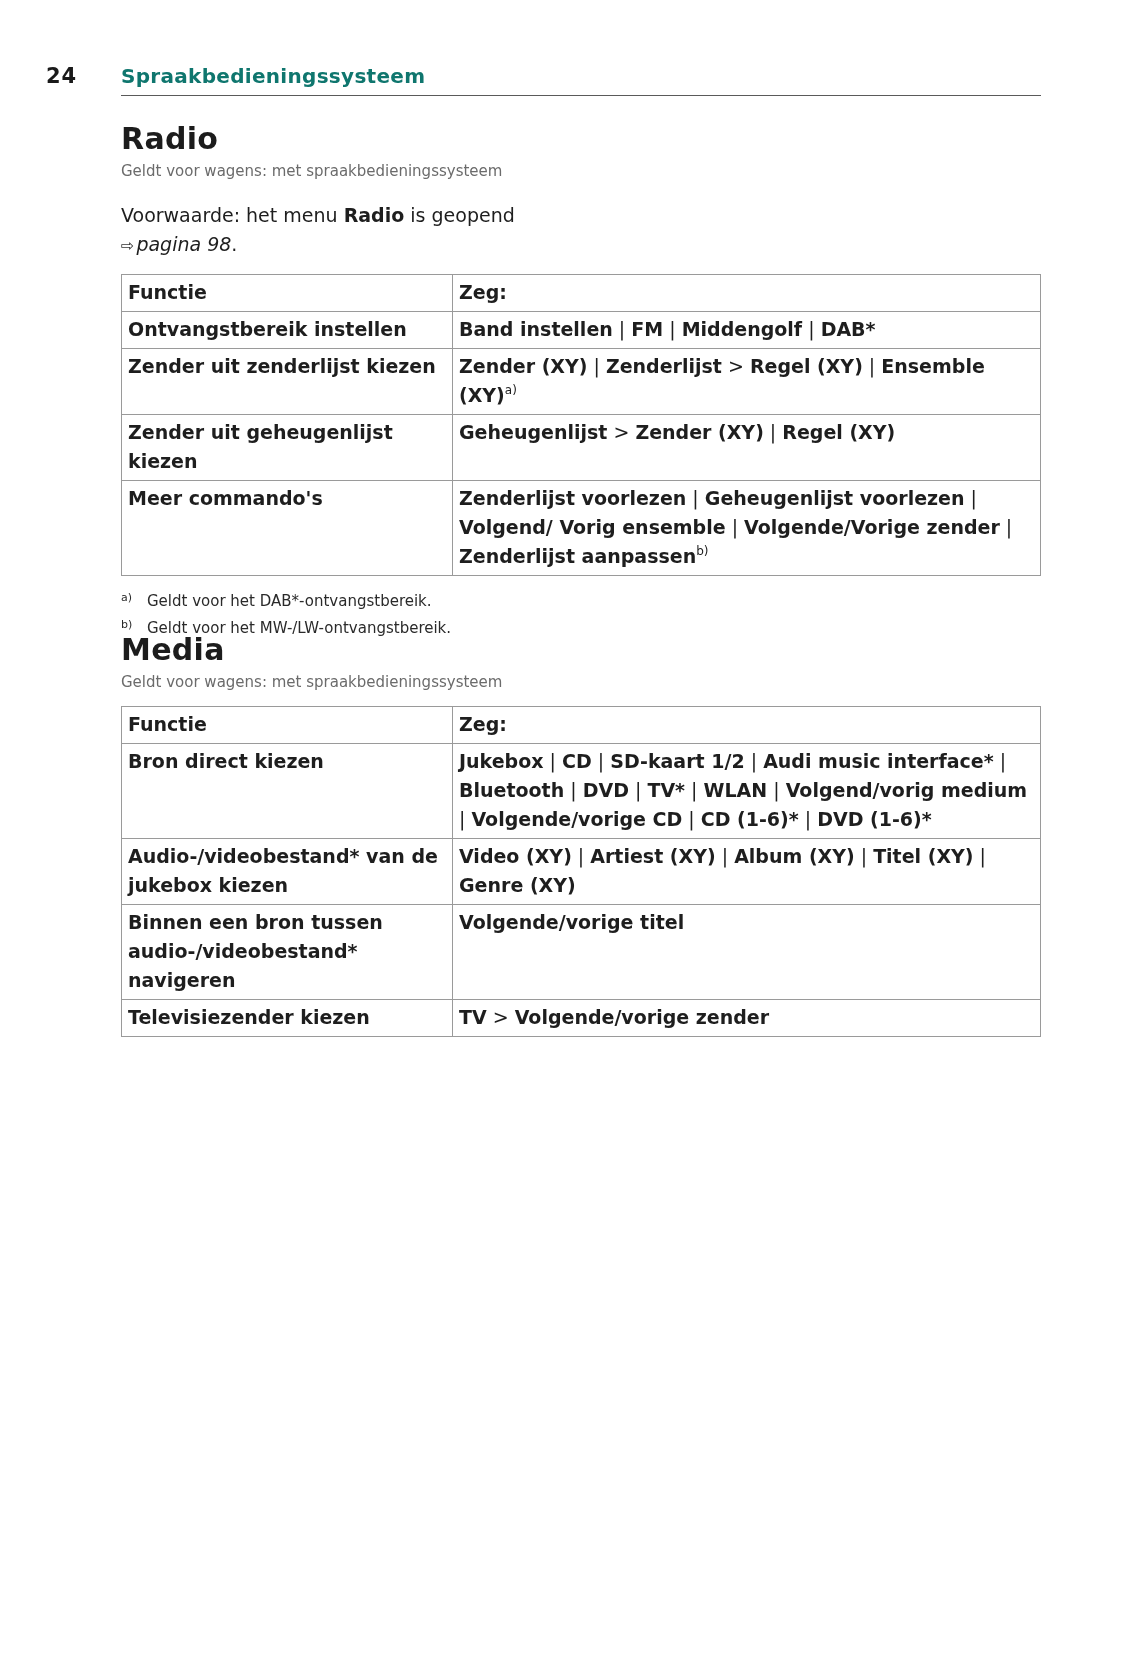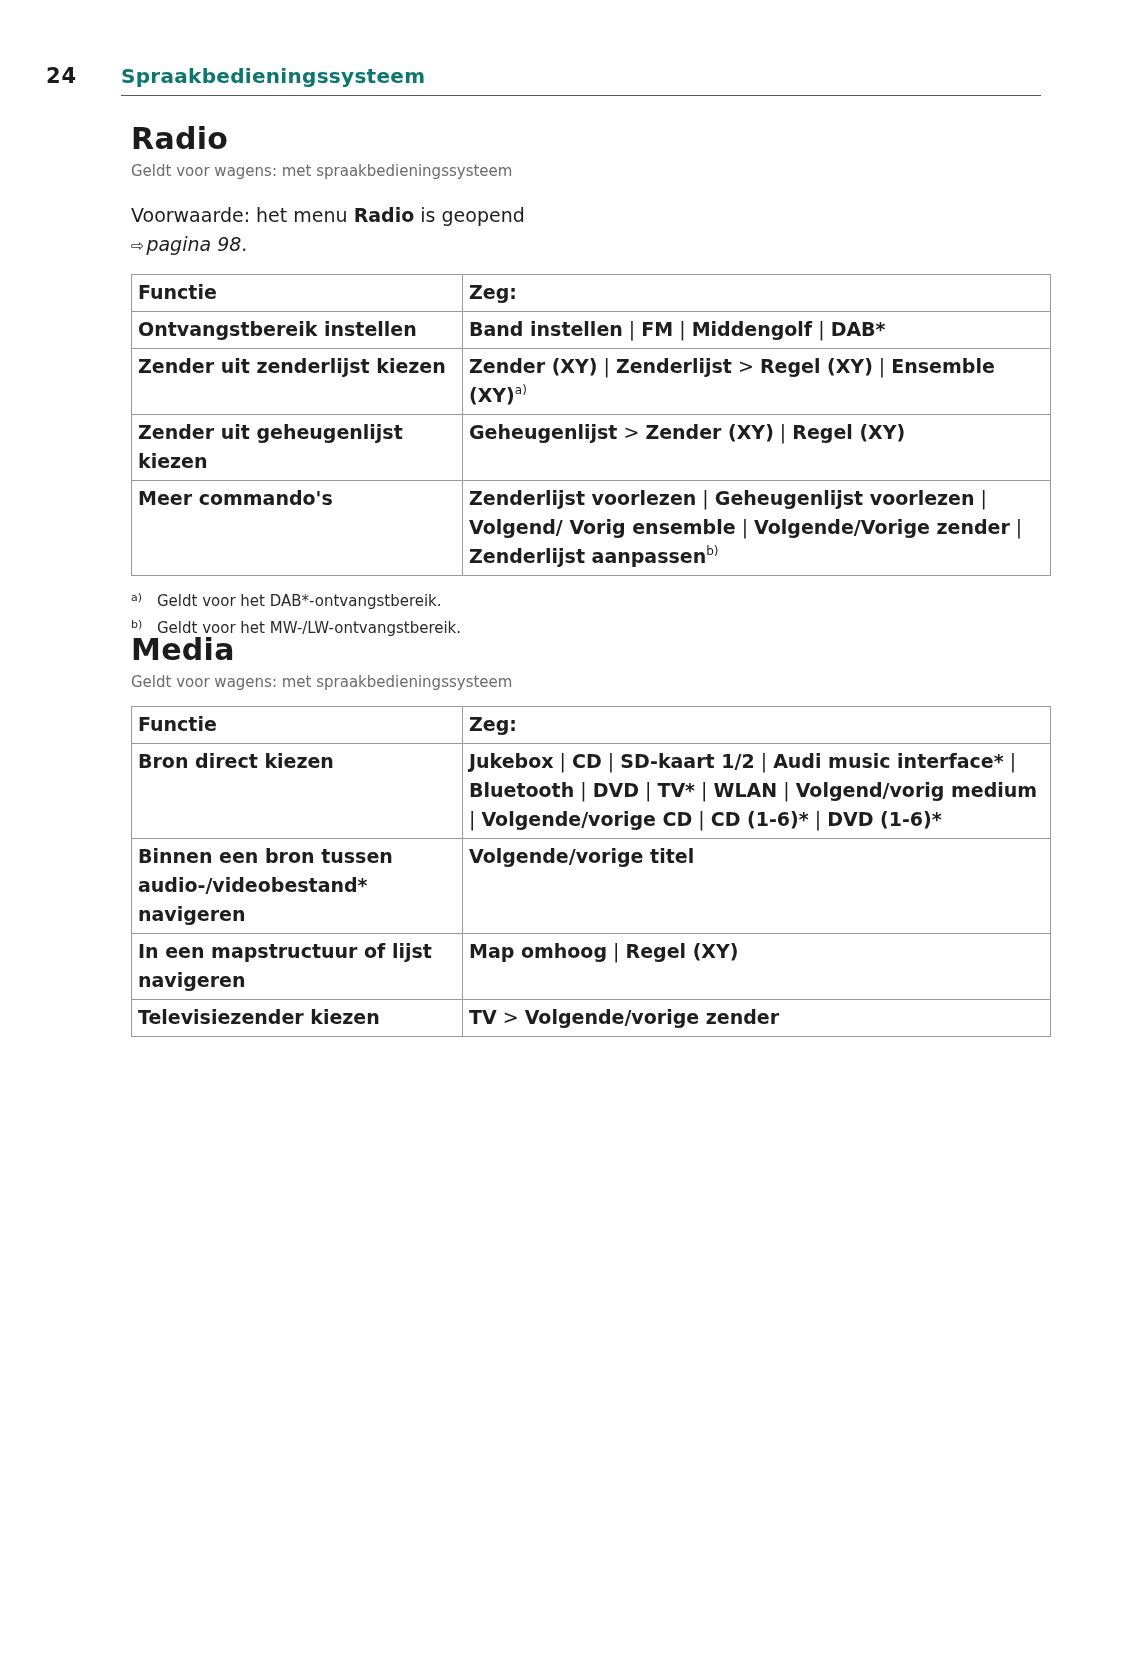--- a/index.html
+++ b/index.html
@@ -13,21 +13,21 @@
     font-size: 21px; font-weight: bold; letter-spacing: 1px; color: #1a1a1a;
   }
   .running-head {
     position: absolute; left: 121px; top: 64px;
     font-size: 20px; font-weight: bold; color: #0f766e; letter-spacing: 0.3px;
   }
   .head-rule {
     position: absolute; left: 121px; top: 95px; width: 920px; height: 0;
     border-top: 1.3px solid #5a5a5a;
   }
-  .section { position: absolute; left: 131px; width: 920px; }
+  .section { position: absolute; left: 121px; width: 920px; }
   .section h2 {
     margin: 0; font-size: 30px; font-weight: bold; color: #1c1c1c; letter-spacing: 0.3px;
     line-height: 36px;
   }
   .applies {
     font-size: 15px; color: #6b6b6b; margin-top: 4px; line-height: 20px;
   }
   .condition {
     font-size: 19px; line-height: 29px; margin-top: 20px; color: #1e1e1e;
   }
@@ -113,26 +113,26 @@
     <tbody>
         <tr class="head">
           <td class="c1">Functie</td>
           <td>Zeg:</td>
         </tr>
         <tr>
           <td class="c1">Bron direct kiezen</td>
           <td><span class="cmd-word">Jukebox</span><span class="sep"> | </span><span class="cmd-word">CD</span><span class="sep"> | </span><span class="cmd-word">SD-kaart 1/2</span><span class="sep"> | </span><span class="cmd-word">Audi music interface*</span><span class="sep"> | </span><span class="cmd-word">Blue­tooth</span><span class="sep"> | </span><span class="cmd-word">DVD</span><span class="sep"> | </span><span class="cmd-word">TV*</span><span class="sep"> | </span><span class="cmd-word">WLAN</span><span class="sep"> | </span><span class="cmd-word">Volgend/vorig medium</span><span class="sep"> | </span><span class="cmd-word">Volgen­de/vorige CD</span><span class="sep"> | </span><span class="cmd-word">CD (1-6)*</span><span class="sep"> | </span><span class="cmd-word">DVD (1-6)*</span></td>
         </tr>
         <tr>
+          <td class="c1">Audio-/videobestand* van de ju­kebox kiezen</td>
+          <td><span class="cmd-word">Video (XY)</span><span class="sep"> | </span><span class="cmd-word">Artiest (XY)</span><span class="sep"> | </span><span class="cmd-word">Album (XY)</span><span class="sep"> | </span><span class="cmd-word">Titel (XY)</span><span class="sep"> | </span><span class="cmd-word">Genre (XY)</span></td>
+        </tr>
+        <tr>
           <td class="c1">Binnen een bron tussen audio-/vi­deobestand* navigeren</td>
           <td><span class="cmd-word">Volgende/vorige titel</span></td>
-        </tr>
-        <tr>
-          <td class="c1">In een mapstructuur of lijst navigeren</td>
-          <td><span class="cmd-word">Map omhoog</span><span class="sep"> | </span><span class="cmd-word">Regel (XY)</span></td>
         </tr>
         <tr>
           <td class="c1">Televisiezender kiezen</td>
           <td><span class="cmd-word">TV</span><span class="sep"> &gt; </span><span class="cmd-word">Volgende/vorige zender</span></td>
         </tr>
       </tbody>
   </table>
 </div>
 
 </body></html>

